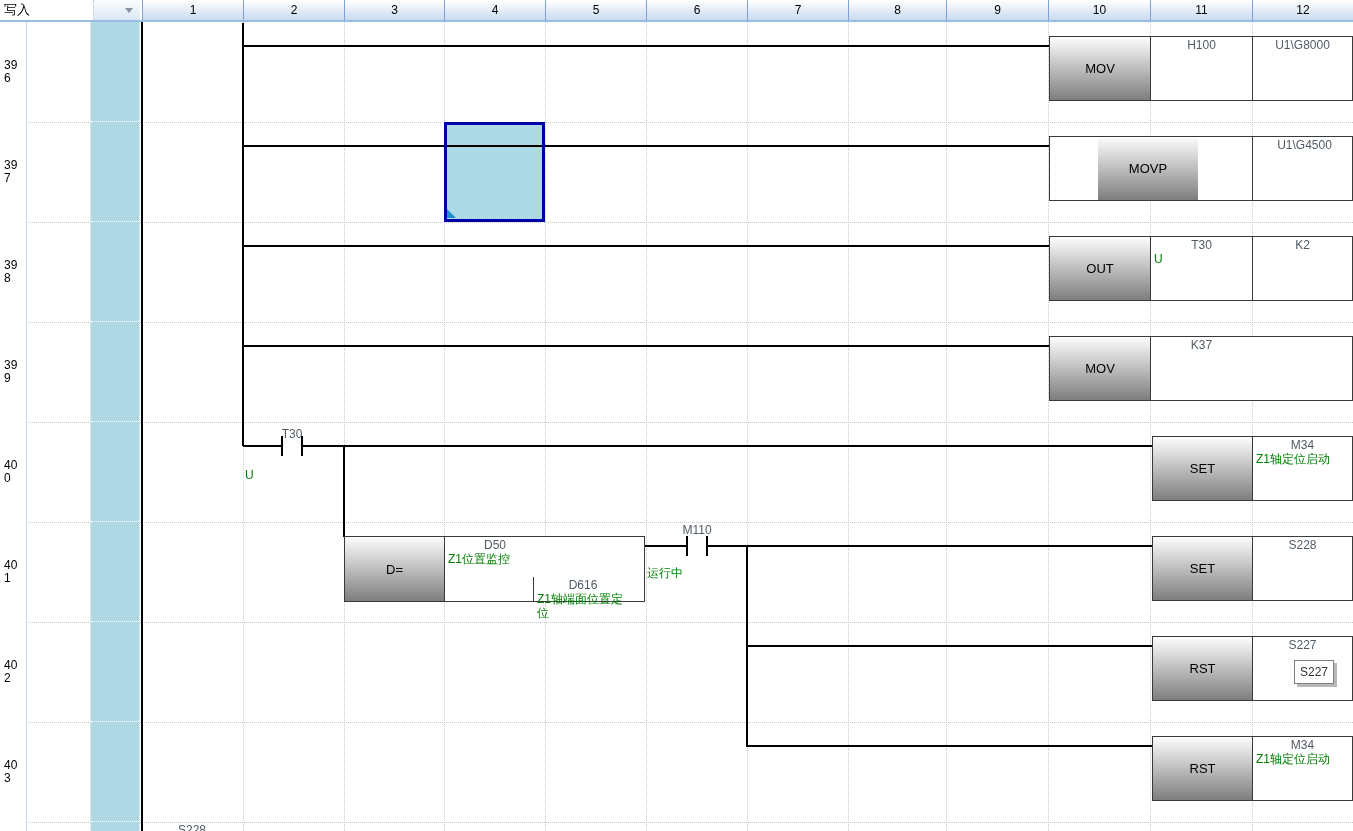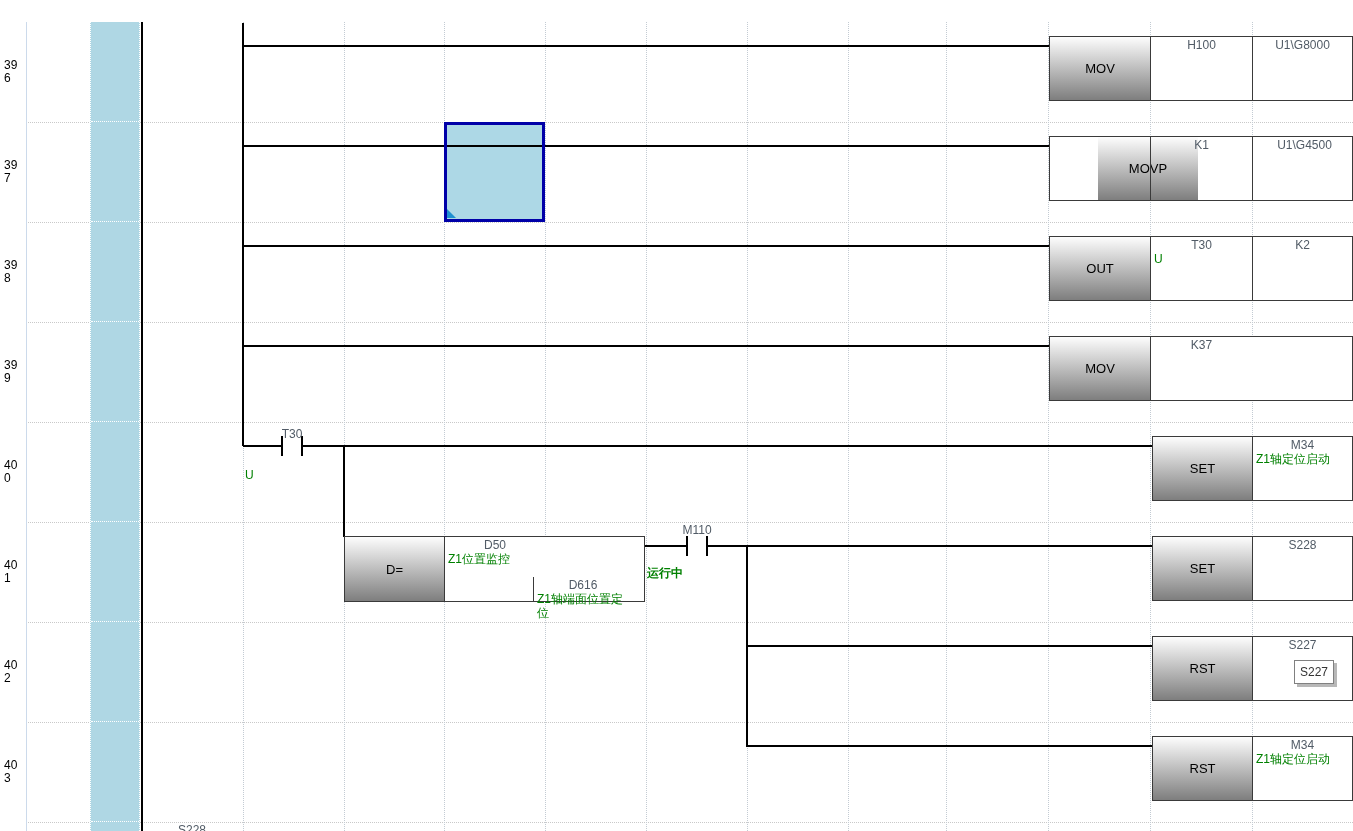--- a/index.html
+++ b/index.html
@@ -50,20 +50,38 @@
   
   .tooltip{position:absolute;left:1294px;top:660px;width:40px;height:24px;background:#fff;
            border:1px solid #808080;box-shadow:3px 3px 0 rgba(125,125,125,.55);box-sizing:border-box;
            display:flex;align-items:center;justify-content:center;font-size:12px;color:#333;z-index:5;}
 </style>
 </head>
 <body>
 
 <div class="screen">
 
+  <div class="topbar">
+    <div class="hc-mode">写入</div>
+    <div class="hc-dd">
+      <span class="arr"></span>
+    </div>
+    <div class="hc" style="left:142px;width:101px;">1</div>
+    <div class="hc" style="left:243px;width:101px;">2</div>
+    <div class="hc" style="left:344px;width:100px;">3</div>
+    <div class="hc" style="left:444px;width:101px;">4</div>
+    <div class="hc" style="left:545px;width:101px;">5</div>
+    <div class="hc" style="left:646px;width:101px;">6</div>
+    <div class="hc" style="left:747px;width:101px;">7</div>
+    <div class="hc" style="left:848px;width:98px;">8</div>
+    <div class="hc" style="left:946px;width:102px;">9</div>
+    <div class="hc" style="left:1048px;width:102px;">10</div>
+    <div class="hc" style="left:1150px;width:102px;">11</div>
+    <div class="hc" style="left:1252px;width:101px;">12</div>
+  </div>
 
   <div class="rncol">
     <div class="rn">
         <span>396</span>
       </div>
     <div class="rn">
         <span>397</span>
       </div>
     <div class="rn">
         <span>398</span>
@@ -132,41 +150,38 @@
   <div class="hline" style="left:303px;top:445px;width:849px;"></div>
   <div class="devlabel ctr" style="left:262px;top:427px;width:60px;">T30</div>
   <div class="comment" style="left:245px;top:468px;">U</div>
   <div class="vline" style="left:343px;top:445px;height:92px;"></div>
 
   <div class="hline" style="left:645px;top:545px;width:41px;"></div>
   <div class="cbar" style="left:686px;top:536px;"></div>
   <div class="cbar" style="left:706px;top:536px;"></div>
   <div class="hline" style="left:708px;top:545px;width:444px;"></div>
   <div class="devlabel ctr" style="left:667px;top:523px;width:60px;">M110</div>
-  <div class="comment" style="left:647px;top:566px;font-weight:bold;">运行中</div>
+  <div class="comment" style="left:647px;top:566px;">运行中</div>
   <div class="vline" style="left:746px;top:545px;height:202px;"></div>
 
   <div class="hline" style="left:747px;top:645px;width:405px;"></div>
   <div class="hline" style="left:747px;top:745px;width:405px;"></div>
 
   <div class="ibox" style="left:1049px;top:36px;width:304px;height:65px;">
     <div class="grad" style="left:0;width:100px;">MOV</div>
     <div class="opcell" style="left:100px;width:102px;">
       <div class="opname">H100</div>
     </div>
     <div class="opcell" style="left:202px;width:100px;">
       <div class="opname">U1\G8000</div>
     </div>
   </div>
 
   <div class="ibox" style="left:1049px;top:136px;width:304px;height:65px;">
     <div class="grad" style="left:0;width:100px;margin-left:48px;">MOVP</div>
-    <div class="opcell" style="left:100px;width:102px;">
-      <div class="opname">K1</div>
-    </div>
     <div class="opcell" style="left:202px;width:104px;">
       <div class="opname">U1\G4500</div>
     </div>
   </div>
 
   <div class="ibox" style="left:1049px;top:236px;width:304px;height:65px;">
     <div class="grad" style="left:0;width:100px;">OUT</div>
     <div class="opcell" style="left:100px;width:102px;">
       <div class="opname">T30</div>
       <div class="opcomment">U</div>

